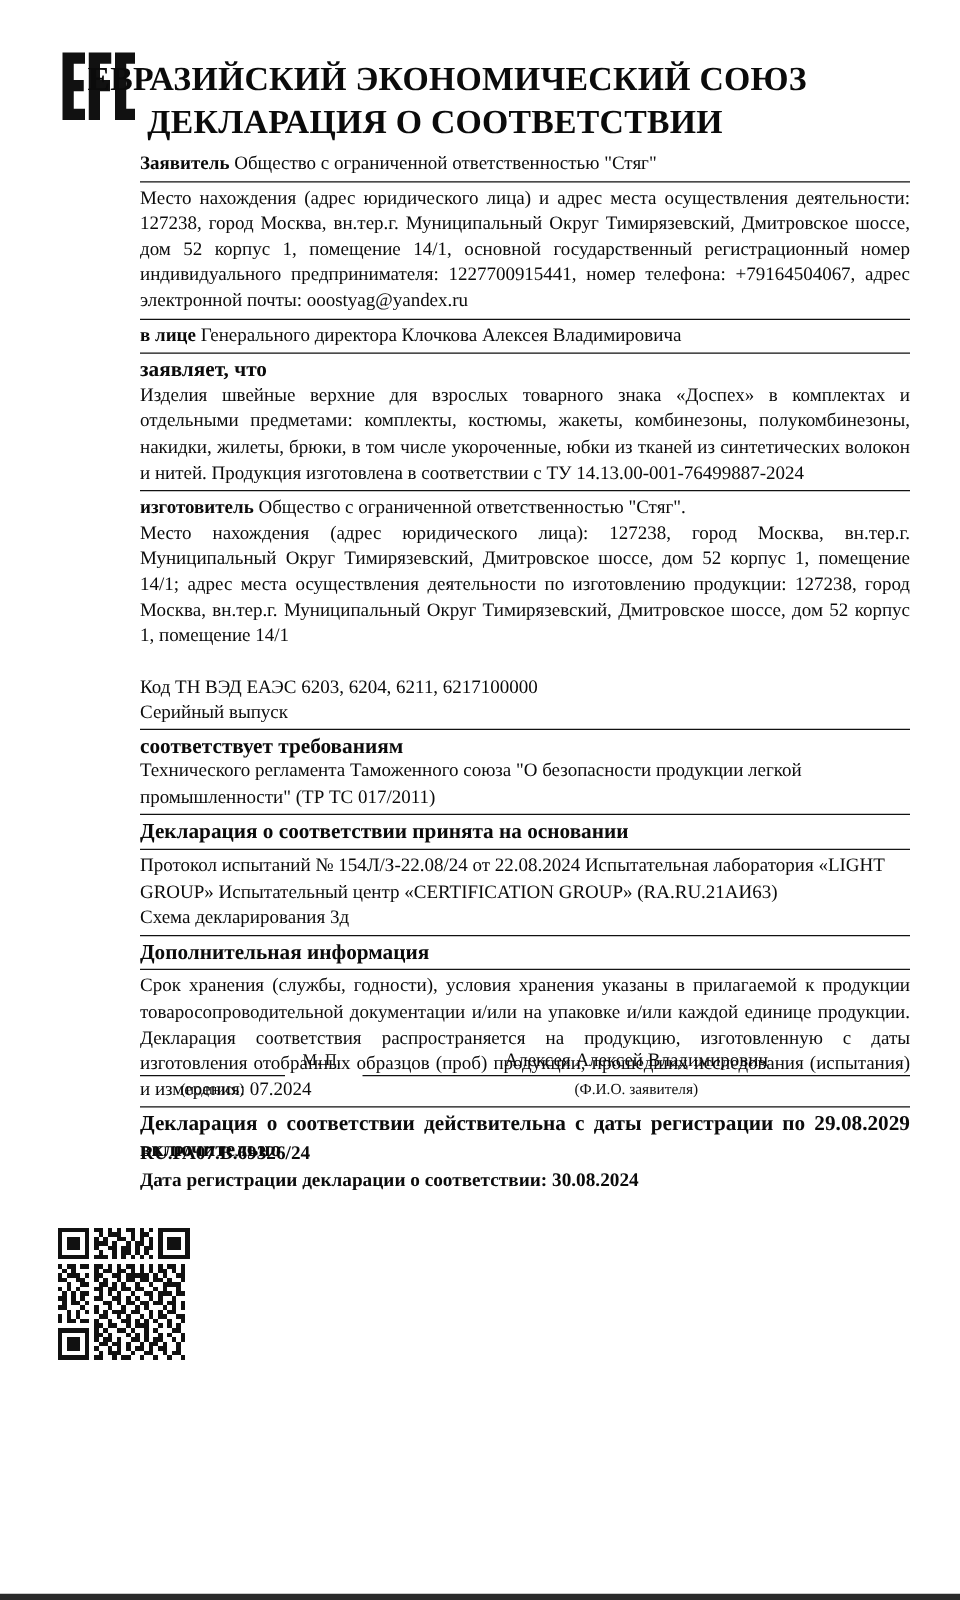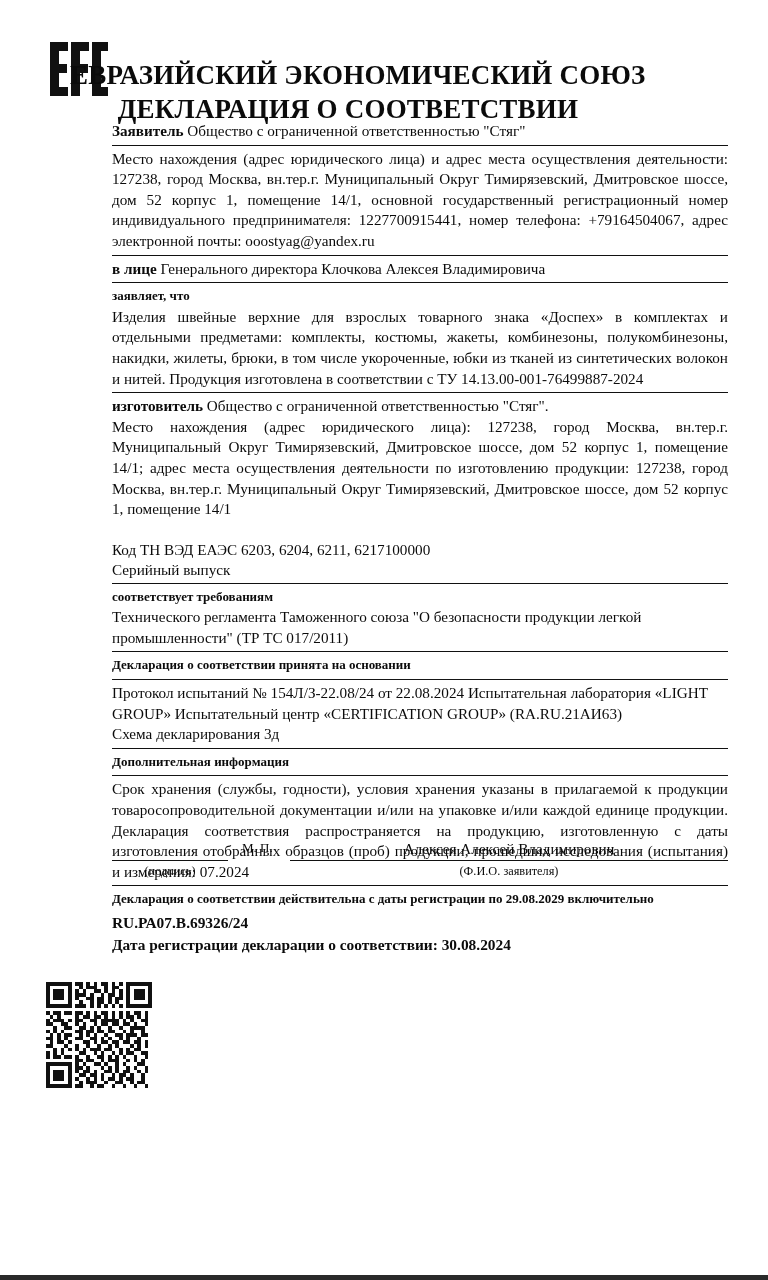--- a/index.html
+++ b/index.html
@@ -32,21 +32,21 @@
     bottom: 0;
     width: 768px;
     height: 5px;
     background: #2a2a2a;
   }
 
   
   .header {
     position: absolute;
     left: 0;
-    top: 58px;
+    top: 46px;
     width: 660px;
   }
   .doc-title {
     text-align: center;
     font-weight: bold;
     font-size: 27px;
     line-height: 34px;
     letter-spacing: 0.2px;
     padding: 0 34px 0 70px;
     white-space: nowrap;
@@ -99,21 +99,21 @@
     text-align-last: left;
   }
 
   .lbl {
     font-weight: bold;
     margin-top: 12px;
   }
 
   .bold-block {
     font-weight: bold;
-    font-size: 13px;
+    font-size: 17px;
     line-height: 20.6px;
   }
 
   .tight { line-height: 20px; }
 
   
   .sign-area {
     position: absolute;
     left: 112px;
     top: 840px;

